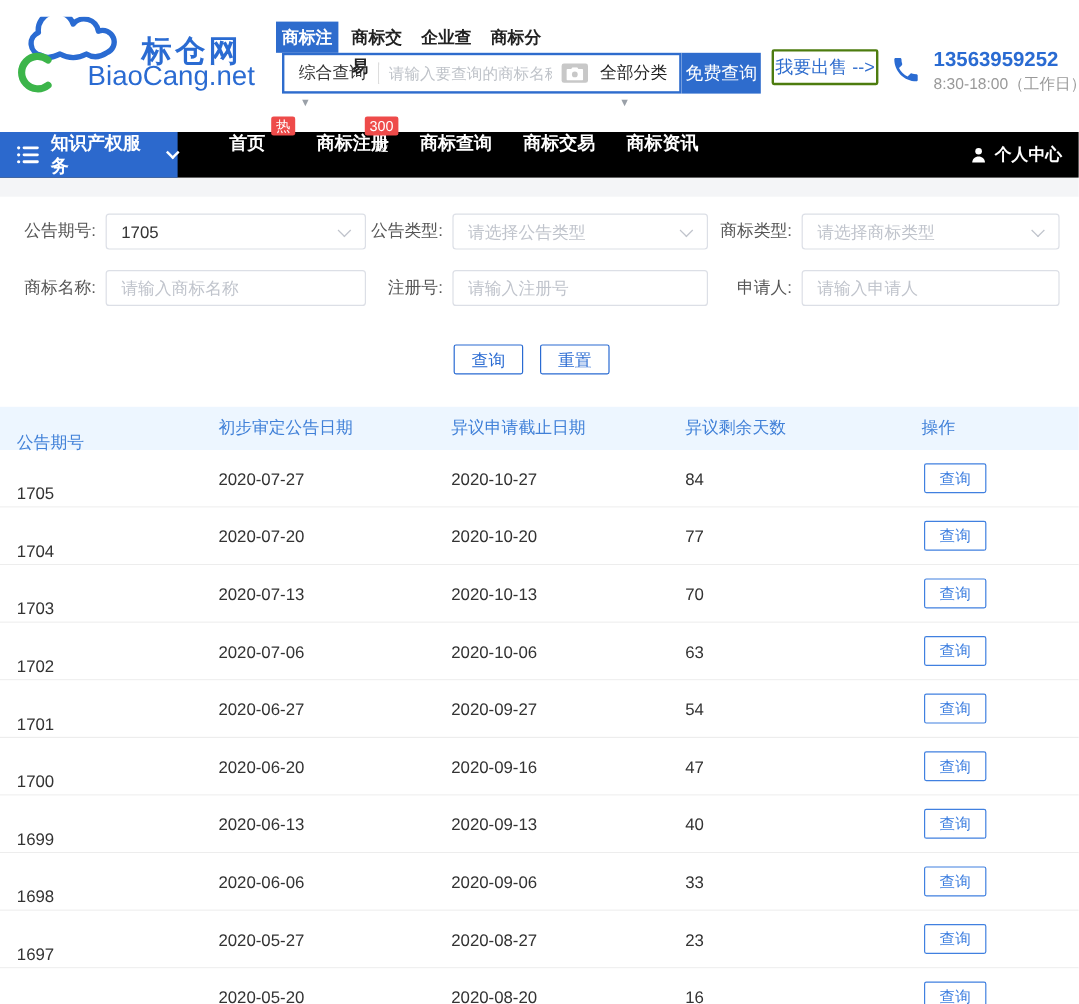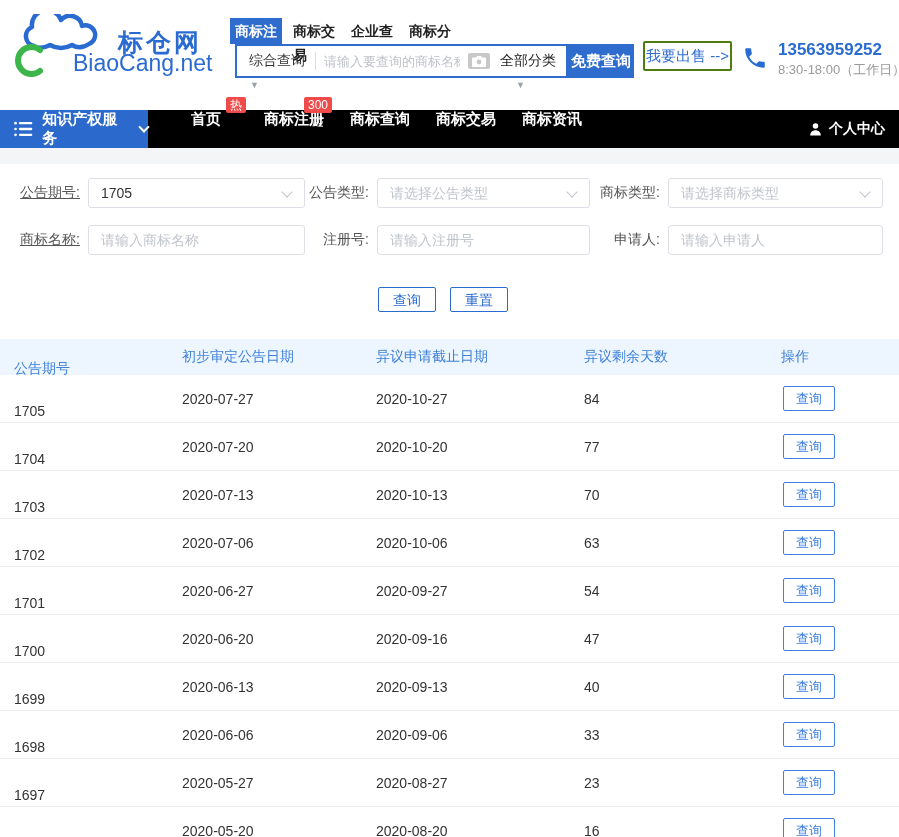--- a/index.html
+++ b/index.html
@@ -23,21 +23,21 @@
     border:2px solid #2e6ccd; background:#fff; display:flex; align-items:center; z-index:2; }
   .seg { padding:0 10px 0 12px; font-size:14px; color:#333; cursor:pointer; white-space:nowrap; }
   .seg-divider { width:1px; height:18px; background:#ddd; }
   .search-input { flex:1; min-width:0; border:none; outline:none; font-size:13px;
     color:#333; padding:0 4px 0 8px; }
   .search-input::placeholder { color:#bfc3c9; }
   .cam { width:22px; height:16px; background:#c8c8c8; border-radius:2px; display:flex;
     align-items:center; justify-content:center; margin:0 4px; cursor:pointer; flex:none; }
   .cat { font-size:14px; color:#222; margin:0 10px 0 6px; white-space:nowrap; cursor:pointer; }
   .free-btn { position:absolute; left:338px; top:26px; width:66px; height:34px;
-    background:#2e6ccd; color:#fff; border:none; font-size:15px; font-weight:bold;
+    background:#2e6ccd; color:#fff; border:none; font-size:15px; font-weight:normal;
     cursor:pointer; }
   .tri { position:absolute; font-size:9px; color:#9aa0a8; top:62px; }
   .tri1 { left:20px; } .tri2 { left:286px; }
   .sell-btn { position:absolute; left:643px; top:41px; width:89px; height:30px;
     background:#fff; border:2px solid #4d7c0f; color:#2e6ccd; font-size:15px;
     border-radius:2px; cursor:pointer; }
   .phone { position:absolute; left:742px; top:40px; }
   .phone svg { position:absolute; left:0; top:5px; }
   .phone-num { position:absolute; left:36px; top:0; font-size:17px; font-weight:bold;
     color:#2a6bd2; white-space:nowrap; }
@@ -61,39 +61,39 @@
     text-align:center; }
   .user { margin-left:auto; margin-right:14px; display:flex; align-items:center; gap:6px;
     color:#fff; font-size:14px; font-weight:bold; cursor:pointer; }
   .strip { height:16px; background:#f4f5f7; }
   
   .filters { background:#fff; padding:14px 15px 27px; }
   .f-row { display:flex; align-items:center; height:30px; margin-bottom:17px; }
   .f-row.r2 { margin-bottom:32px; }
   .f-label { font-size:14px; color:#555; text-align:right; padding-right:8px;
     white-space:nowrap; }
-  .fl1 { width:73px;text-decoration:underline; } .fl2 { width:72px; } .fl3 { width:78px; }
+  .fl1 { width:73px; } .fl2 { width:72px; } .fl3 { width:78px; }
   .f-field { height:30px; border:1px solid #dcdfe6; border-radius:3px; background:#fff;
     display:flex; align-items:center; }
   .ff1 { width:217px; } .ff2 { width:213px; } .ff3 { width:215px; }
   .f-field input { flex:1; min-width:0; border:none; outline:none; font-size:14px;
     color:#333; padding:0 12px; background:transparent; }
   .f-field input::placeholder { color:#c0c4cc; }
   .chev { width:8px; height:8px; border-right:1.5px solid #c0c4cc;
     border-bottom:1.5px solid #c0c4cc; transform:rotate(45deg); margin:-3px 13px 0 0;
     flex:none; }
   .f-buttons { display:flex; gap:14px; margin-left:363px; }
   .f-btn { width:58px; height:25px; background:#fff; border:1px solid #2a6bd2;
     color:#2a6bd2; font-size:14px; border-radius:2px; cursor:pointer; line-height:22px; }
   
   .thead { height:36px; background:#edf6ff; display:flex; align-items:center;
     color:#4080d8; font-size:14px; }
   .tcell { flex:none; }
   .c0 { width:182px; padding-left:14px;margin-top:24px; }
-  .c1 { width:194px; } .c2 { width:195px; } .c3 { width:197px;margin-left:13px; }
+  .c1 { width:194px; } .c2 { width:195px; } .c3 { width:197px; }
   .c4 { flex:1; }
   .trow { height:48px; display:flex; align-items:center; border-bottom:1px solid #ededed;
     font-size:14px; color:#333; background:#fff; }
   .row-query-btn { width:52px; height:25px; background:#fff; border:1px solid #4080e0;
     color:#4080e0; font-size:13px; border-radius:2px; cursor:pointer; margin-left:2px; }
 </style>
 </head>
 <body>
 
 <div class="header">

